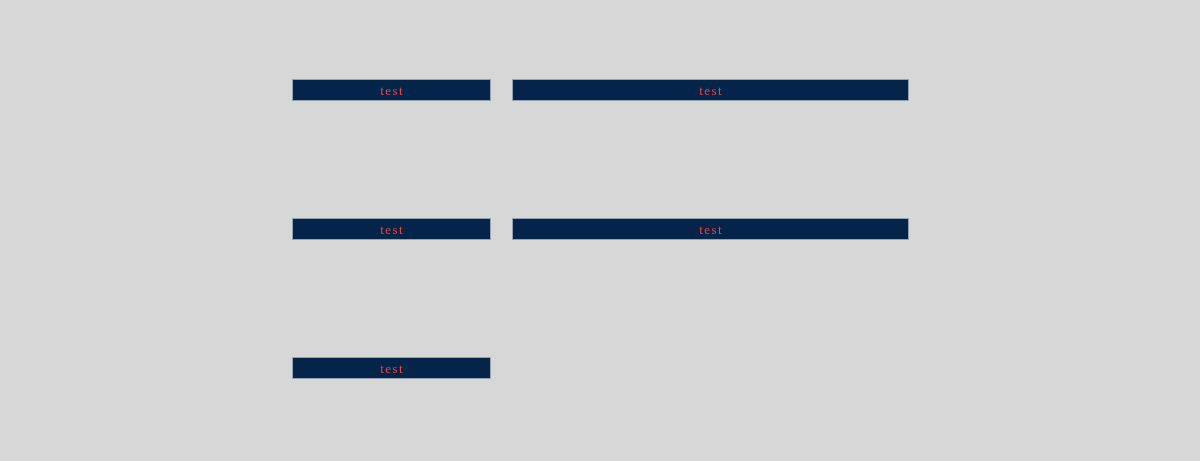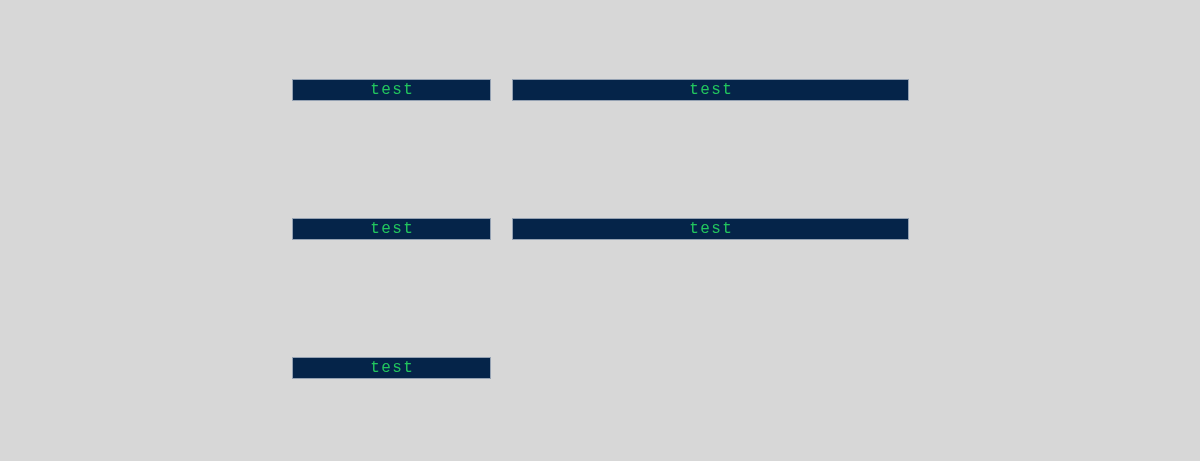--- a/index.html
+++ b/index.html
@@ -44,23 +44,23 @@
   }
   .bar-left {
     left: 292px;
     width: 199px;
   }
   .bar-right {
     left: 512px;
     width: 397px;
   }
   .bar-label {
-    color: #22c55e;
-    font-family: Liberation Mono, monospace;
-    font-size: 16px;
+    color: #ef4444;
+    font-family: Liberation Serif, serif;
+    font-size: 13px;
     line-height: 1;
     letter-spacing: 1.4px;
     text-indent: 1.4px;
     white-space: nowrap;
     user-select: none;
   }
 </style>
 </head>
 <body>
 

